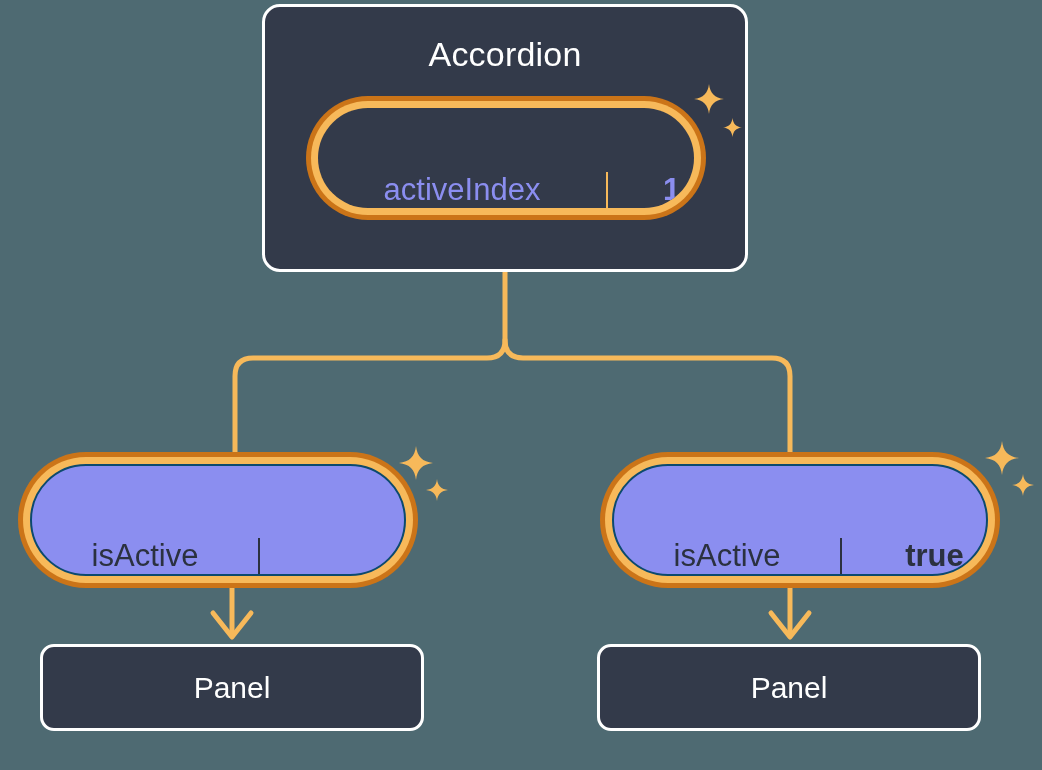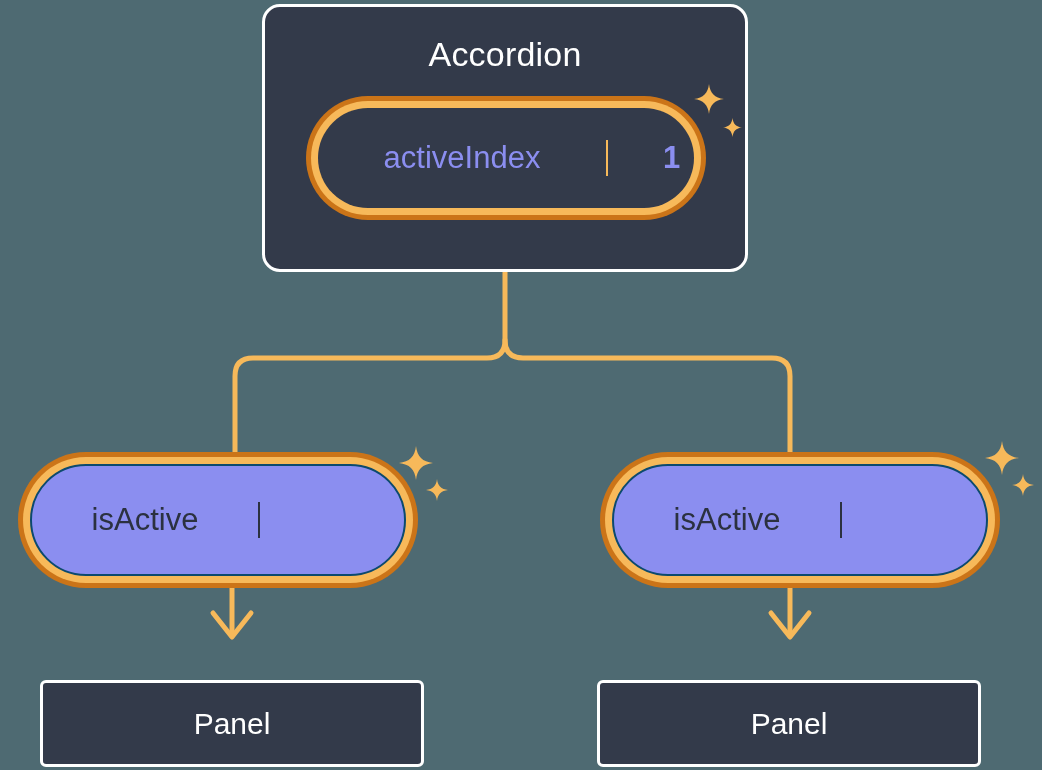--- a/index.html
+++ b/index.html
@@ -51,22 +51,21 @@
     text-align: center;
     color: #ffffff;
     font-size: 34px;
     letter-spacing: 0.2px;
     font-weight: 400;
   }
 
   .panel-box {
     width: 384px;
     height: 87px;
-    border-radius: 6px;
-    margin-top: 36px;
+    border-radius: 14px;
   }
   #panel-left  { left: 40px;  top: 644px; }
   #panel-right { left: 597px; top: 644px; }
   .panel-label {
     position: absolute;
     left: 0;
     right: 0;
     top: 0;
     bottom: 0;
     display: flex;
@@ -91,21 +90,21 @@
     background: #f7b95a;
     border-radius: 999px;
     padding: 7px;
   }
   .pill-inner {
     width: 100%;
     height: 100%;
     box-sizing: border-box;
     border-radius: 999px;
     display: flex;
-    align-items: center;
+    align-items: flex-end;
     overflow: hidden;
     gap: 41px;
   }
 
   
   #pill-active-index {
     left: 306px;
     top: 96px;
     width: 400px;
     height: 124px;
@@ -241,20 +240,21 @@
   <div class="sparkle" style="left:426px; top:479px;">
     <svg width="22" height="22" viewBox="0 0 24 24">
       <path d="M12 0 C12.8 7.4 16.6 11.2 24 12 C16.6 12.8 12.8 16.6 12 24 C11.2 16.6 7.4 12.8 0 12 C7.4 11.2 11.2 7.4 12 0 Z" fill="#f7b95a"></path>
     </svg>
   </div>
 
   <div class="pill-outer pill-state" id="pill-is-active-right">
     <div class="pill-mid">
       <div class="pill-inner">
         <div class="pill-key">isActive</div>
+        <div class="pill-val">true</div>
       </div>
     </div>
   </div>
   <div class="sparkle" style="left:985px; top:441px;">
     <svg width="34" height="34" viewBox="0 0 24 24">
       <path d="M12 0 C12.8 7.4 16.6 11.2 24 12 C16.6 12.8 12.8 16.6 12 24 C11.2 16.6 7.4 12.8 0 12 C7.4 11.2 11.2 7.4 12 0 Z" fill="#f7b95a"></path>
     </svg>
   </div>
   <div class="sparkle" style="left:1012px; top:474px;">
     <svg width="22" height="22" viewBox="0 0 24 24">

